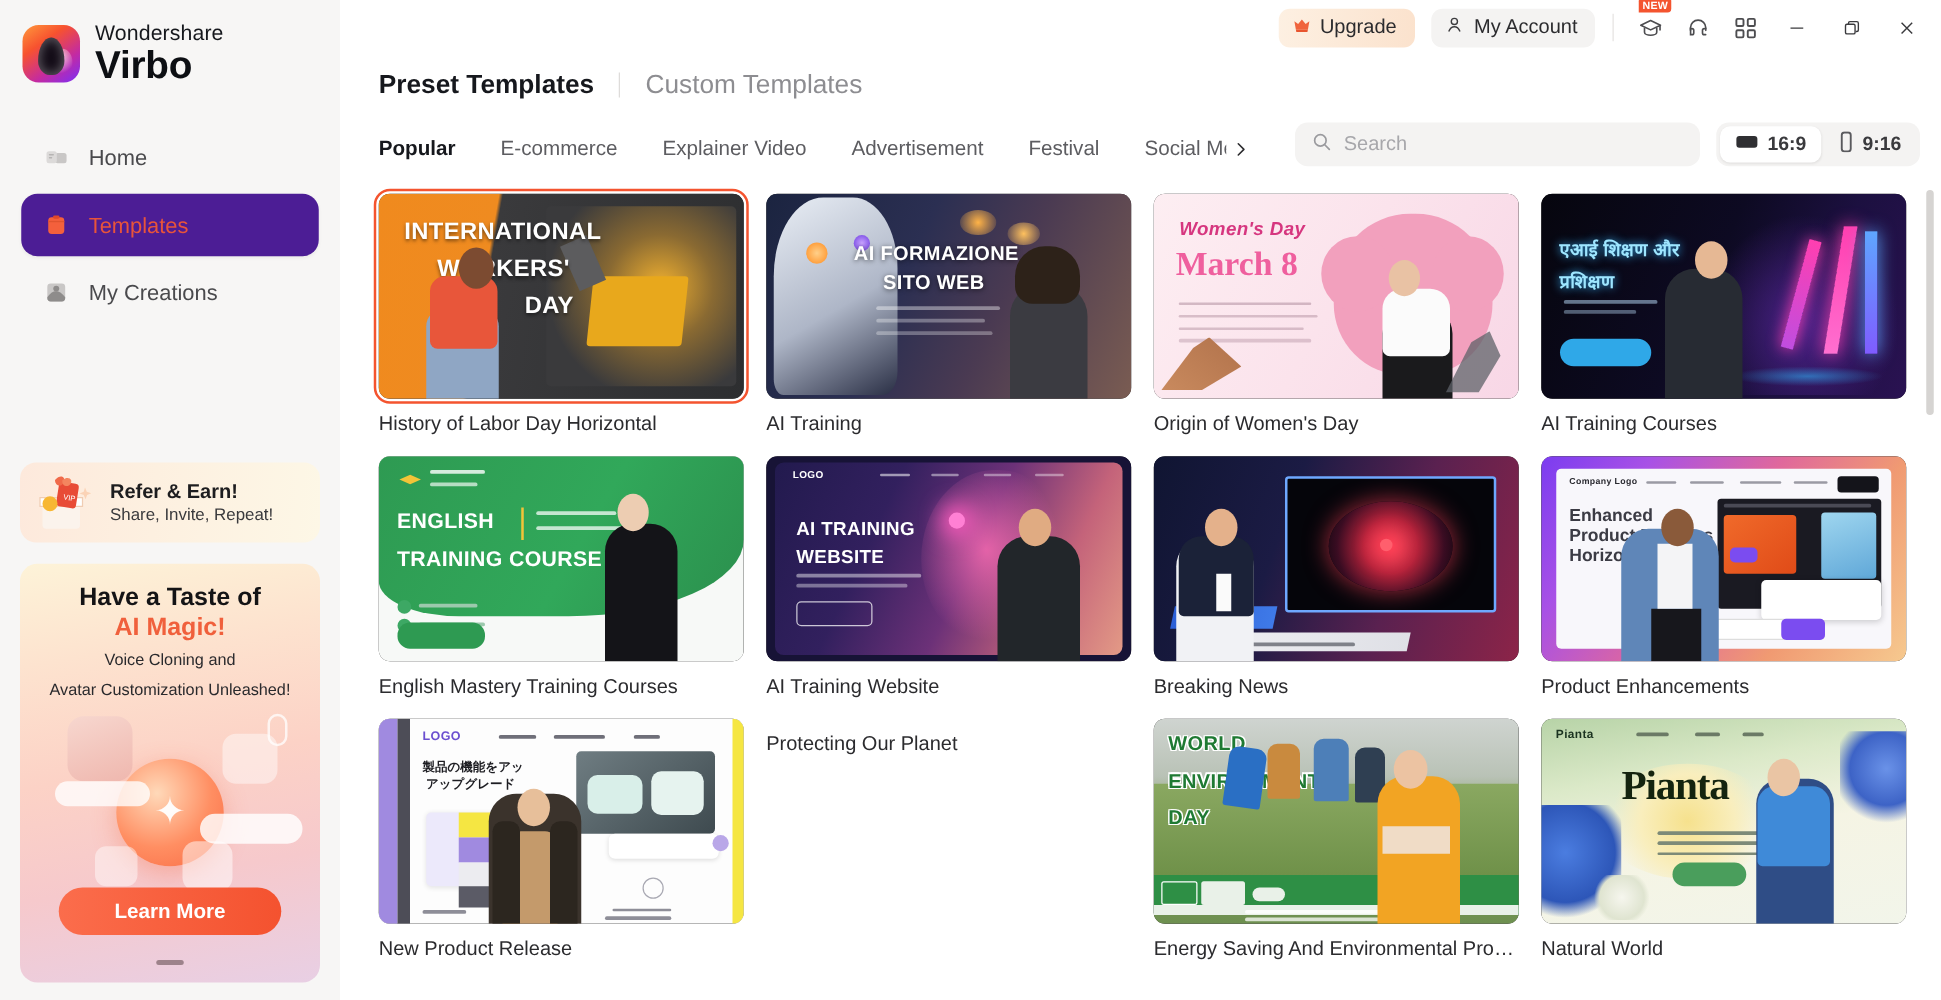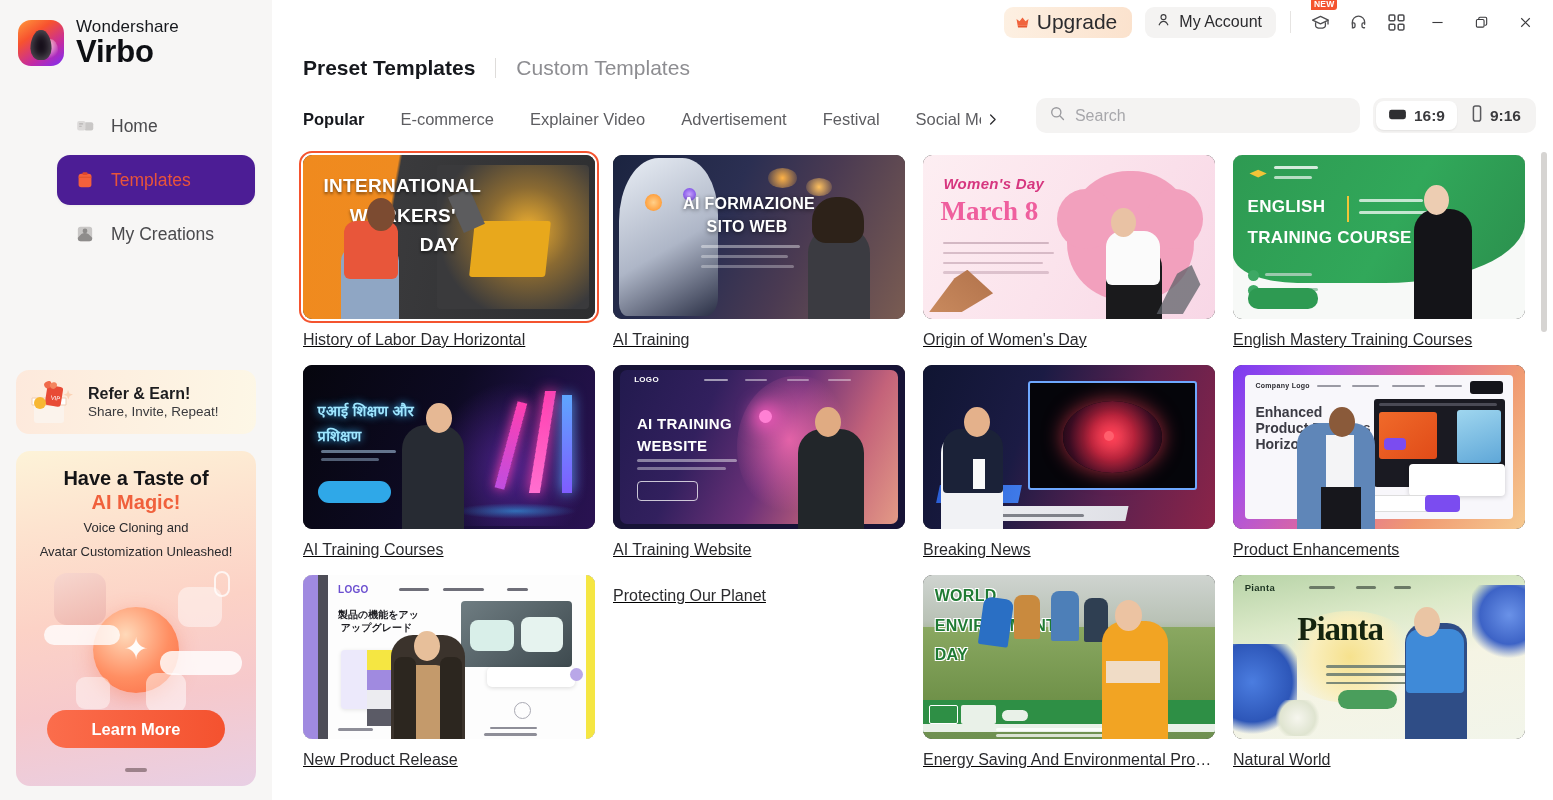--- a/index.html
+++ b/index.html
@@ -35,21 +35,21 @@
   }
   .brand-logo::before {
     content:""; position:absolute; right:6px; bottom:5px;
     width:16px; height:22px; border-radius:50%;
     background: radial-gradient(circle at 30% 30%, rgba(255,255,255,.85), rgba(255,255,255,0) 70%);
   }
   .brand-text { line-height: 1.03; }
   .brand-top { font-size: 17px; color: #16181d; letter-spacing: .1px; }
   .brand-bottom { font-size: 31px; font-weight: 700; color: #0d0f13; letter-spacing: -.2px; }
 
-  .nav { margin-top: 34px; padding: 0 17px; display: flex; flex-direction: column; gap: 4px; margin-left: 40px; }
+  .nav { margin-top: 34px; padding: 0 17px; display: flex; flex-direction: column; gap: 4px; }
   .nav-item {
     display: flex; align-items: center; gap: 15px;
     height: 50px; padding: 0 16px; border-radius: 13px;
     font-size: 17.5px; color: #4a4a4d; cursor: pointer;
   }
   .nav-item.active {
     background: #4c1d95; color: #e8543a; font-weight: 500;
     box-shadow: 0 1px 3px rgba(0,0,0,.05);
   }
   .nav-icon { width: 23px; height: 23px; flex: 0 0 23px; display:flex; align-items:center; justify-content:center; }
@@ -111,21 +111,21 @@
   .main { flex: 1 1 auto; height: 800px; position: relative; background: #fff; }
 
   .titlebar {
     height: 44px; display: flex; align-items: center; justify-content: flex-end;
     padding-right: 6px; gap: 0; position: relative;
   }
   .btn-upgrade {
     display:flex; align-items:center; gap: 7px;
     height: 31px; padding: 0 15px 0 11px; border-radius: 9px;
     background: linear-gradient(96deg,#fdf0e2,#fbe2cd);
-    font-size: 21px; color: #2b2b2e; font-weight: 500; cursor: pointer; border: none;
+    font-size: 16px; color: #2b2b2e; font-weight: 500; cursor: pointer; border: none;
   }
   .btn-account {
     display:flex; align-items:center; gap: 8px; margin-left: 13px;
     height: 31px; padding: 0 14px 0 11px; border-radius: 9px;
     background: #f4f3f2; font-size: 16px; color: #2b2b2e; cursor: pointer; border: none;
   }
   .tb-sep { width: 1px; height: 22px; background: #e6e4e2; margin: 0 10px 0 14px; }
   .tb-icon {
     width: 38px; height: 34px; display:flex; align-items:center; justify-content:center;
     cursor: pointer; position: relative; color: #4d4d50;
@@ -172,21 +172,21 @@
     height: 35px; border-radius: 10px; background: #f4f3f2;
     display:flex; align-items:center; padding: 3px; gap: 2px;
   }
   .ratio {
     height: 29px; border-radius: 8px; display:flex; align-items:center; gap: 7px;
     padding: 0 12px; font-size: 15.5px; font-weight: 700; color: #3a3a3d; cursor: pointer;
   }
   .ratio.sel { background: #ffffff; box-shadow: 0 1px 2px rgba(0,0,0,.07); }
 
   
-  .gridwrap { position: absolute; left: 0; right: 0; top: 146px; bottom: 0; overflow: hidden; text-decoration: underline; }
+  .gridwrap { position: absolute; left: 0; right: 0; top: 146px; bottom: 0; overflow: hidden; }
   .grid {
     display: grid; grid-template-columns: repeat(4, 292px);
     gap: 16px 18px; padding: 9px 0 0 31px;
   }
   .card { cursor: pointer; }
   .thumb {
     width: 292px; height: 164px; border-radius: 9px; overflow: hidden;
     position: relative; background: #222;
   }
   .card.selected .thumb {
@@ -479,20 +479,40 @@
             <div class="blurline" style="left:7%;top:65%;width:34%;height:2.5px;background:rgba(150,110,130,.35)"></div>
             <div class="blurline" style="left:7%;top:71%;width:36%;height:2.5px;background:rgba(150,110,130,.3)"></div>
             <div class="person" style="right:18%;bottom:0;width:56px;height:74px;background:#1a1a1c;border-radius:22px 22px 0 0"></div>
             <div style="position:absolute;right:19%;bottom:34px;width:54px;height:54px;background:#fbfbfb;border-radius:16px 16px 6px 6px"></div>
             <div class="head" style="right:27%;bottom:82px;width:25px;height:29px;background:#e9c2a4"></div>
             <div style="position:absolute;right:23%;bottom:78px;width:42px;height:40px;background:#7a5233;border-radius:20px 20px 10px 10px;z-index:-1"></div>
             <div style="position:absolute;left:2%;bottom:4%;width:22%;height:26%;background:linear-gradient(40deg,#c98a5e,#b1724b);clip-path:polygon(0 100%,40% 20%,60% 0,100% 55%,50% 100%)"></div>
             <div style="position:absolute;right:2%;bottom:3%;width:20%;height:30%;background:#5d6168;clip-path:polygon(10% 100%,45% 18%,70% 0,85% 40%,55% 100%);opacity:.75"></div>
           </div>
           <div class="card-title">Origin of Women's Day</div>
+        </div>
+
+        <div class="card">
+          <div class="thumb">
+            <div style="position:absolute;inset:0;background:linear-gradient(115deg,#06060e 0%,#0d0a22 45%,#1c1040 70%,#2a1252 100%)"></div>
+            <div style="position:absolute;right:2%;bottom:2%;width:48%;height:88%;background:radial-gradient(ellipse at 45% 60%, rgba(90,40,160,.75), rgba(20,8,50,0) 70%)"></div>
+            <div style="position:absolute;right:16%;top:16%;width:11px;height:62%;background:linear-gradient(#ff3fb0,#ff6fd0);box-shadow:0 0 14px #ff3fb0;transform:skewX(-9deg)"></div>
+            <div style="position:absolute;right:27%;top:22%;width:10px;height:54%;background:linear-gradient(#ff3fb0,#c04de0);box-shadow:0 0 12px #ff3fb0;transform:rotate(15deg)"></div>
+            <div style="position:absolute;right:8%;top:18%;width:10px;height:60%;background:linear-gradient(#5ea6ff,#7f5cff);box-shadow:0 0 14px #5ea6ff"></div>
+            <div style="position:absolute;right:6%;bottom:6%;width:42%;height:10%;border-radius:50%;background:radial-gradient(ellipse,#2fb9ff88,transparent 70%)"></div>
+            <div class="tx" style="left:5%;top:24%;color:#9ee6ff;font-size:14.5px;text-shadow:0 0 8px #38b6ff">एआई शिक्षण और</div>
+            <div class="tx" style="left:5%;top:39%;color:#9ee6ff;font-size:14.5px;text-shadow:0 0 8px #38b6ff">प्रशिक्षण</div>
+            <div class="blurline" style="left:6%;top:52%;width:26%;height:2.5px;background:rgba(190,225,255,.5)"></div>
+            <div class="blurline" style="left:6%;top:57%;width:20%;height:2.5px;background:rgba(190,225,255,.4)"></div>
+            <div style="position:absolute;left:5%;bottom:16%;width:25%;height:13%;border-radius:11px;background:#2fa8e8"></div>
+            <div class="person" style="left:34%;bottom:0;width:62px;height:104px;background:#272b33;border-radius:24px 24px 0 0"></div>
+            <div class="head" style="left:42%;bottom:96px;width:26px;height:30px;background:#e6b894"></div>
+            <div style="position:absolute;left:39%;bottom:92px;width:40px;height:30px;background:#6d5034;border-radius:18px 18px 6px 6px;z-index:-1"></div>
+          </div>
+          <div class="card-title">AI Training Courses</div>
         </div>
 
         <div class="card">
           <div class="thumb">
             <div style="position:absolute;inset:0;background:#f7f9f7"></div>
             <div style="position:absolute;left:0;top:0;right:0;height:78%;background:linear-gradient(120deg,#2e9a52,#31a85a 55%,#2b8f4d);border-radius:0 0 48% 22%"></div>
             <div style="position:absolute;left:4%;top:6%;width:9%;height:14%;">
               <svg viewBox="0 0 24 24" width="100%" height="100%">
                   <path d="M12 5 3 9l9 4 9-4z" fill="#f2c438"></path>
                 </svg>
@@ -507,40 +527,20 @@
             <div style="position:absolute;left:5%;top:70%;width:11px;height:11px;border-radius:50%;background:#3da864"></div>
             <div class="blurline" style="left:11%;top:72%;width:16%;height:3px;background:#9cc9ad"></div>
             <div style="position:absolute;left:5%;top:79%;width:11px;height:11px;border-radius:50%;background:#3da864"></div>
             <div class="blurline" style="left:11%;top:81%;width:18%;height:3px;background:#9cc9ad"></div>
             <div style="position:absolute;left:5%;bottom:6%;width:24%;height:13%;border-radius:10px;background:#2e9a52"></div>
             <div class="person" style="right:18%;bottom:0;width:58px;height:110px;background:#141418;border-radius:22px 22px 0 0"></div>
             <div class="head" style="right:26%;bottom:104px;width:25px;height:30px;background:#edcdb2"></div>
             <div style="position:absolute;right:22%;bottom:98px;width:42px;height:44px;background:#6b3f2a;border-radius:20px 20px 12px 12px;z-index:-1"></div>
           </div>
           <div class="card-title">English Mastery Training Courses</div>
-        </div>
-
-        <div class="card">
-          <div class="thumb">
-            <div style="position:absolute;inset:0;background:linear-gradient(115deg,#06060e 0%,#0d0a22 45%,#1c1040 70%,#2a1252 100%)"></div>
-            <div style="position:absolute;right:2%;bottom:2%;width:48%;height:88%;background:radial-gradient(ellipse at 45% 60%, rgba(90,40,160,.75), rgba(20,8,50,0) 70%)"></div>
-            <div style="position:absolute;right:16%;top:16%;width:11px;height:62%;background:linear-gradient(#ff3fb0,#ff6fd0);box-shadow:0 0 14px #ff3fb0;transform:skewX(-9deg)"></div>
-            <div style="position:absolute;right:27%;top:22%;width:10px;height:54%;background:linear-gradient(#ff3fb0,#c04de0);box-shadow:0 0 12px #ff3fb0;transform:rotate(15deg)"></div>
-            <div style="position:absolute;right:8%;top:18%;width:10px;height:60%;background:linear-gradient(#5ea6ff,#7f5cff);box-shadow:0 0 14px #5ea6ff"></div>
-            <div style="position:absolute;right:6%;bottom:6%;width:42%;height:10%;border-radius:50%;background:radial-gradient(ellipse,#2fb9ff88,transparent 70%)"></div>
-            <div class="tx" style="left:5%;top:24%;color:#9ee6ff;font-size:14.5px;text-shadow:0 0 8px #38b6ff">एआई शिक्षण और</div>
-            <div class="tx" style="left:5%;top:39%;color:#9ee6ff;font-size:14.5px;text-shadow:0 0 8px #38b6ff">प्रशिक्षण</div>
-            <div class="blurline" style="left:6%;top:52%;width:26%;height:2.5px;background:rgba(190,225,255,.5)"></div>
-            <div class="blurline" style="left:6%;top:57%;width:20%;height:2.5px;background:rgba(190,225,255,.4)"></div>
-            <div style="position:absolute;left:5%;bottom:16%;width:25%;height:13%;border-radius:11px;background:#2fa8e8"></div>
-            <div class="person" style="left:34%;bottom:0;width:62px;height:104px;background:#272b33;border-radius:24px 24px 0 0"></div>
-            <div class="head" style="left:42%;bottom:96px;width:26px;height:30px;background:#e6b894"></div>
-            <div style="position:absolute;left:39%;bottom:92px;width:40px;height:30px;background:#6d5034;border-radius:18px 18px 6px 6px;z-index:-1"></div>
-          </div>
-          <div class="card-title">AI Training Courses</div>
         </div>
 
         <div class="card">
           <div class="thumb">
             <div style="position:absolute;inset:0;background:#171336"></div>
             <div style="position:absolute;inset:3% 2.5%;border-radius:7px;background:linear-gradient(115deg,#221a4e 0%,#32205e 30%,#6c3178 55%,#c4637a 78%,#e39a86 100%);overflow:hidden">
               <div style="position:absolute;left:42%;top:4%;width:42%;height:92%;background:radial-gradient(ellipse at 45% 45%, rgba(255,110,180,.8), rgba(60,20,90,0) 65%);border-radius:50% 46% 40% 50%"></div>
               <div style="position:absolute;left:50%;top:26%;width:13px;height:13px;border-radius:50%;background:#ff80d4;box-shadow:0 0 18px 6px #ff5cc0"></div>
               <div class="tx" style="left:5%;top:4%;color:#fff;font-size:8px">LOGO</div>
               <div class="blurline" style="left:30%;top:6%;width:9%;height:2px;background:rgba(255,255,255,.55)"></div>

